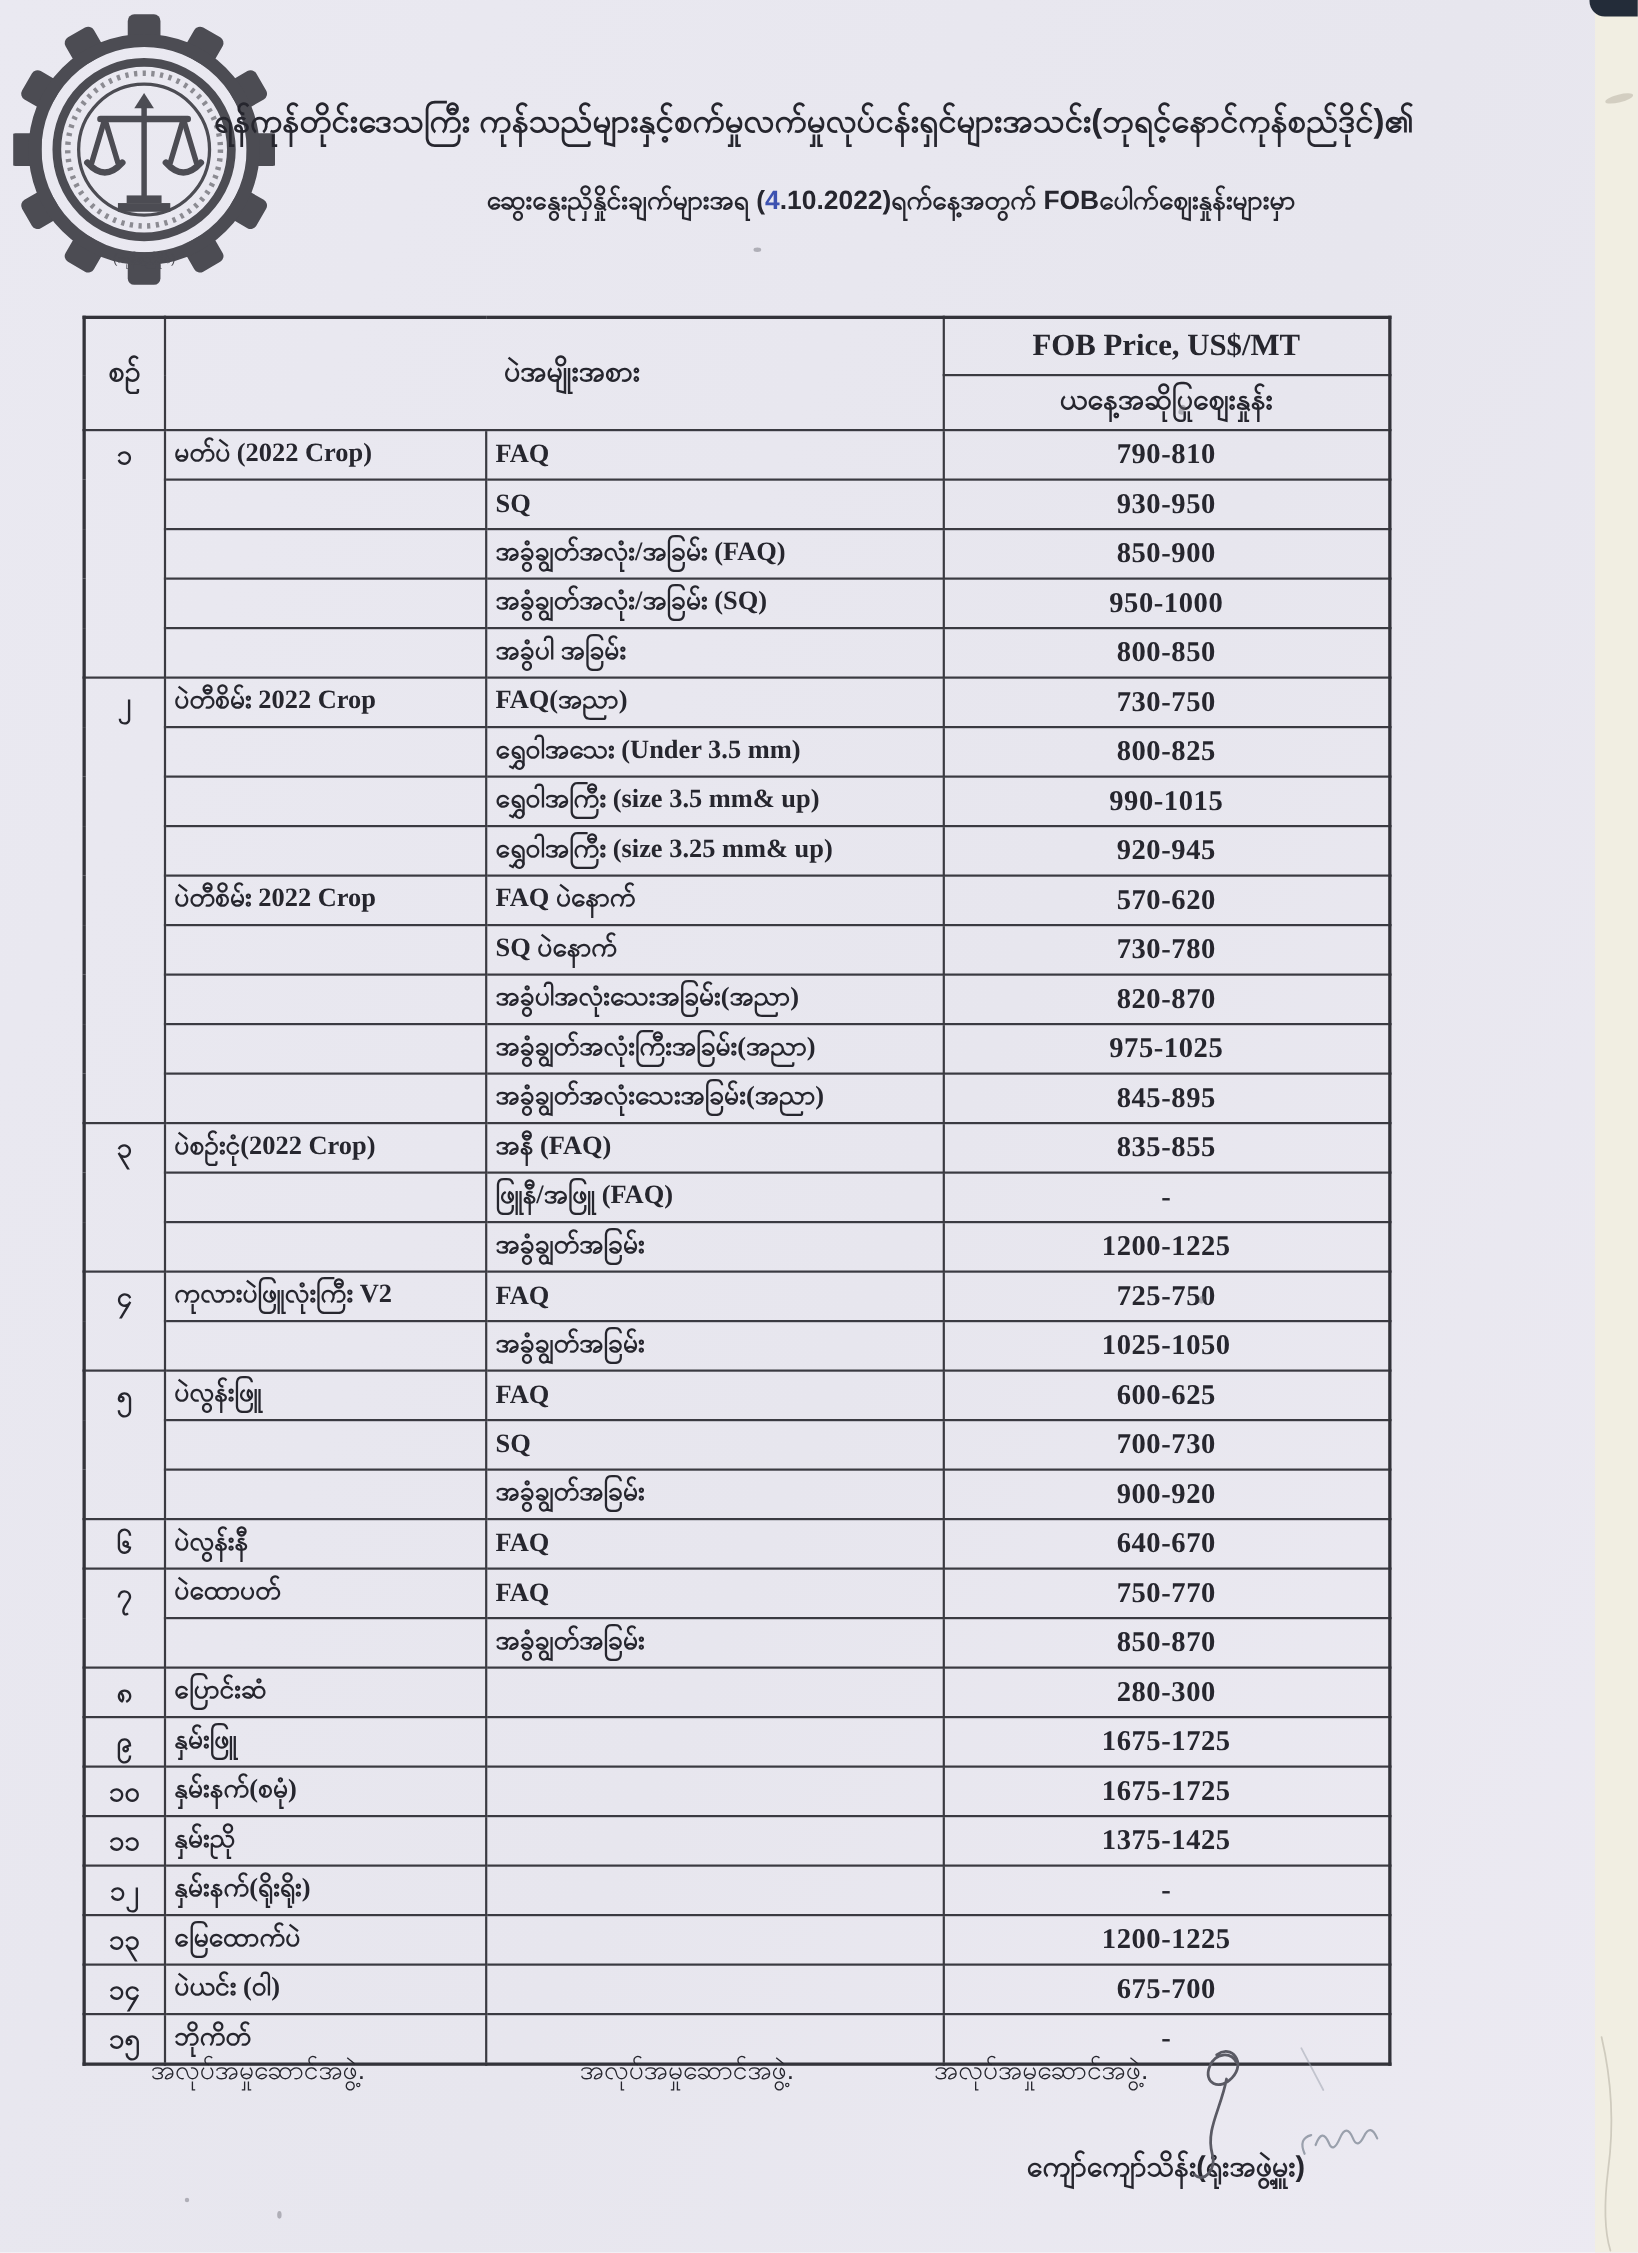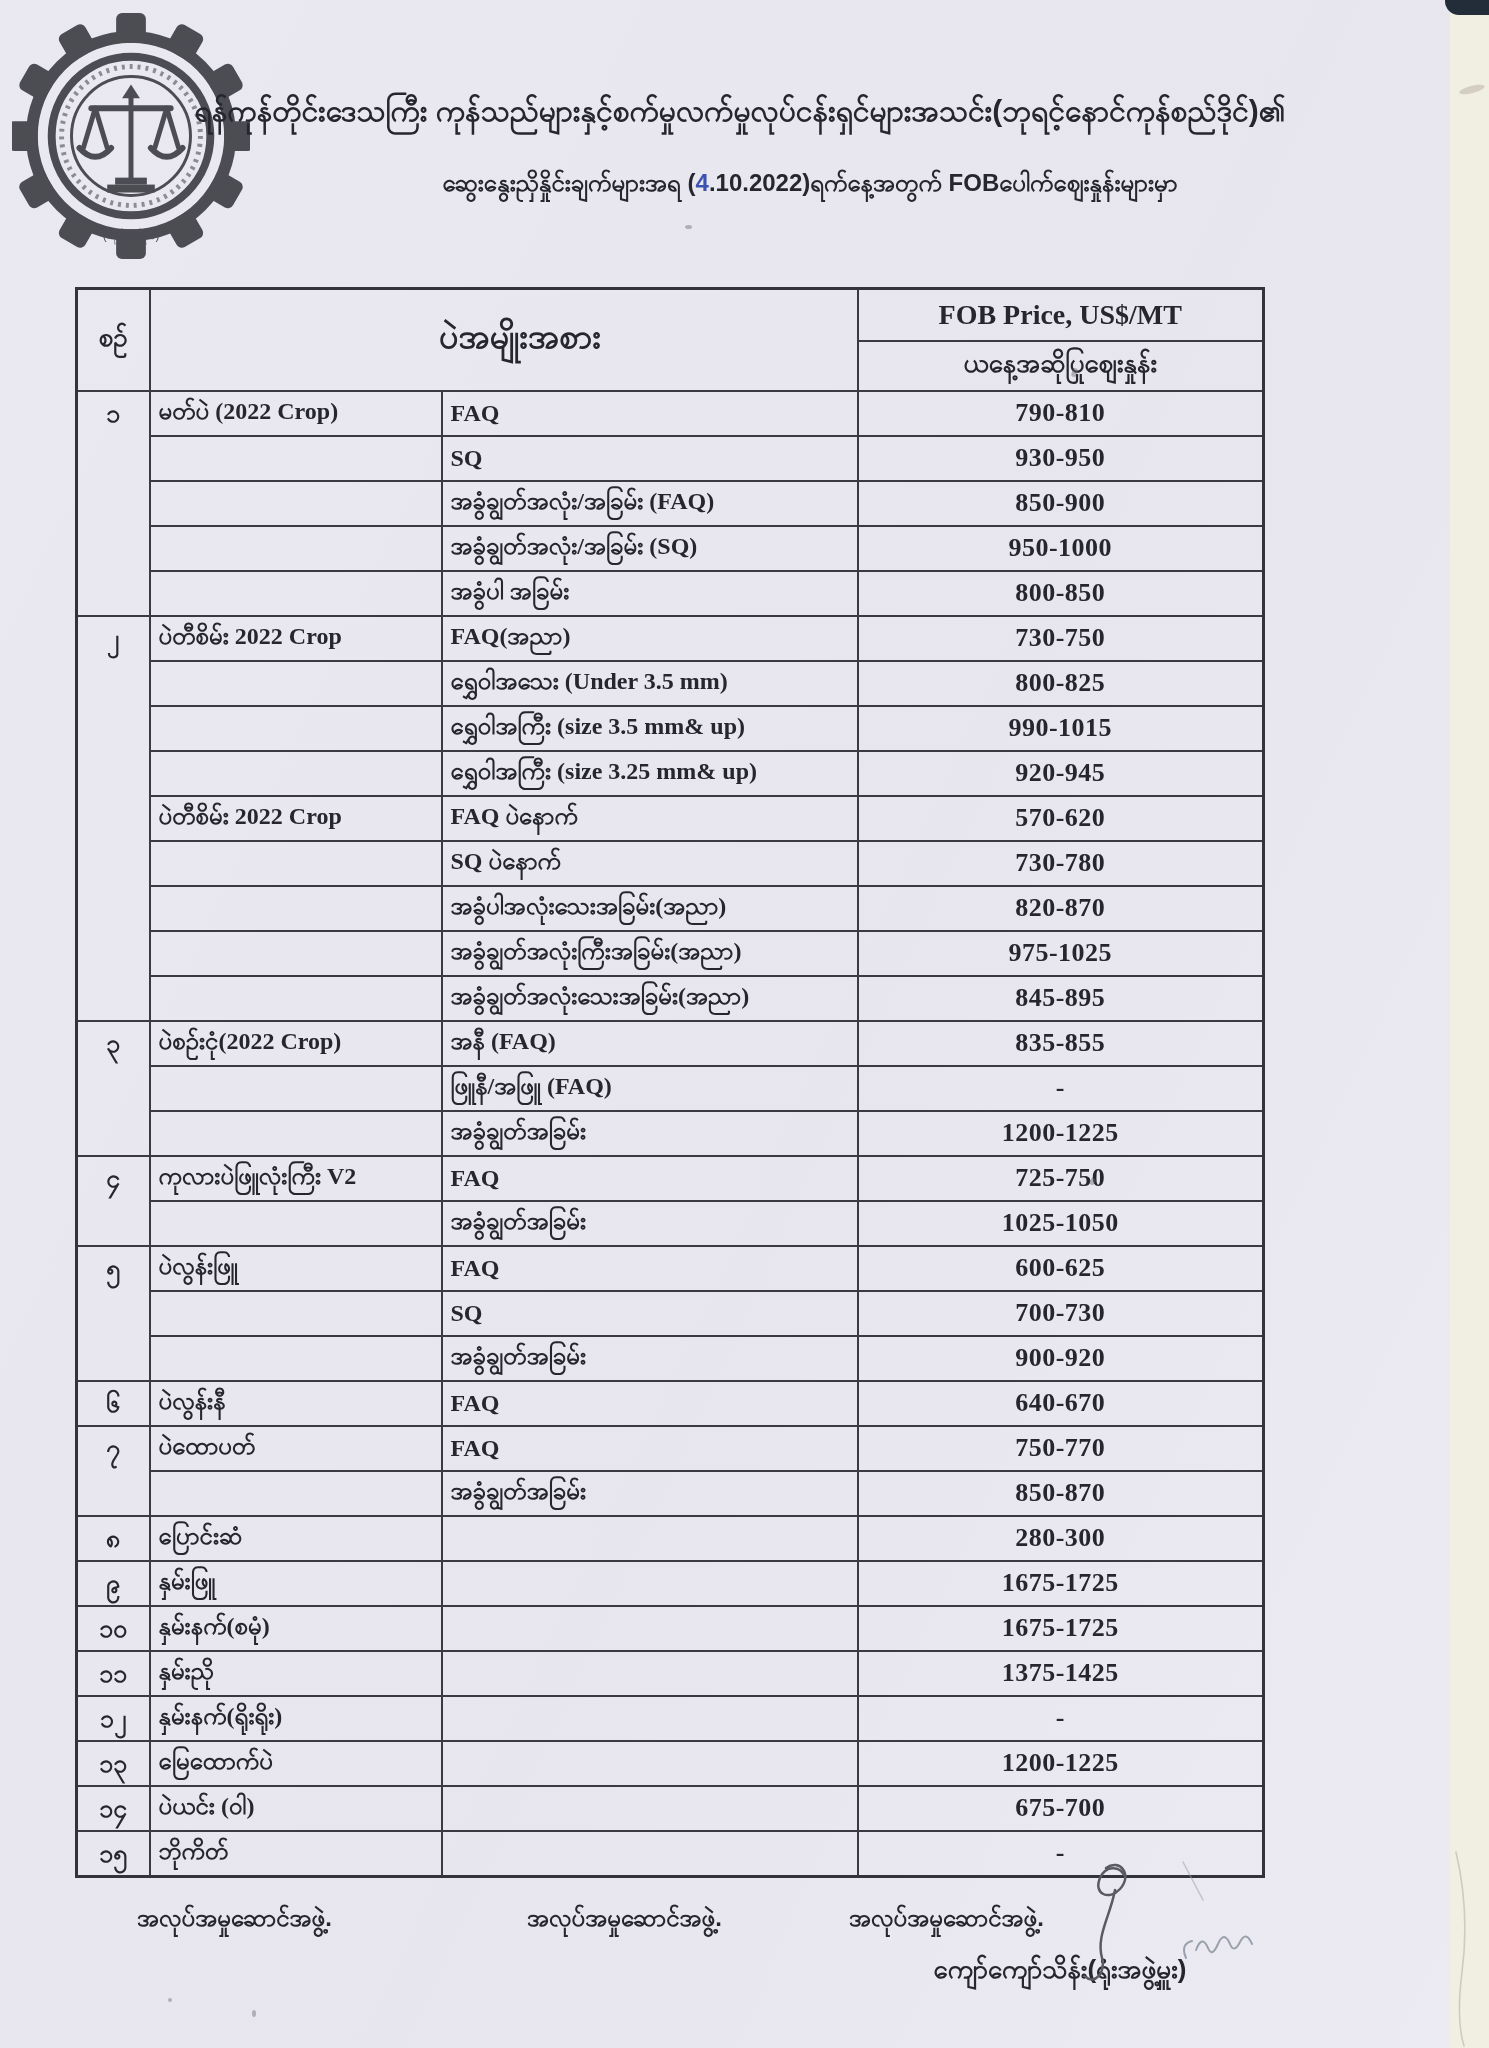--- a/index.html
+++ b/index.html
@@ -31,21 +31,21 @@
   td,th{border:2px solid #3a3a41;overflow:hidden;white-space:nowrap;}
   th{font-weight:bold;text-align:center;}
   .h-top{height:52px;font-size:28px;}
   .h-sub{height:50px;font-size:26px;}
   tbody tr{height:45px;}
   .c-no{text-align:center;vertical-align:top;padding-top:5px;font-size:25px;font-weight:bold;}
   .c-name,.c-grade{text-align:left;padding:1px 8px;font-size:24px;font-weight:bold;vertical-align:middle;}
   .c-price{text-align:center;font-size:26px;font-weight:bold;letter-spacing:.5px;border-radius:22px;}
 
   
-  .committee{position:absolute;top:1866px;font-size:24px;font-weight:bold;margin-top:36px;}
+  .committee{position:absolute;top:1866px;font-size:24px;font-weight:normal;}
   .committee.c1{left:137px;}
   .committee.c2{left:527px;}
   .committee.c3{left:849px;}
   .signed-by{position:absolute;left:860px;top:1952px;width:400px;text-align:center;font-size:26px;font-weight:bold;}
   .sig-layer{position:absolute;left:0;top:0;width:1489px;height:2048px;pointer-events:none;}
 </style>
 </head>
 <body>
 
 <div class="page">
@@ -101,21 +101,21 @@
     <table>
       <colgroup>
           <col style="width:73px">
           <col style="width:292px">
           <col style="width:416px">
           <col style="width:406px">
         </colgroup>
       <thead>
         <tr class="h-top">
           <th rowspan="2" style="font-size:26px;">စဉ်</th>
-          <th rowspan="2" colspan="2" style="font-size:34px;padding-left:34px;">ပဲအမျိုးအစား</th>
+          <th rowspan="2" colspan="2" style="font-size:26px;padding-left:34px;">ပဲအမျိုးအစား</th>
           <th>FOB Price, US$/MT</th>
         </tr>
         <tr class="h-sub">
           <th>ယနေ့အဆိုပြုဈေးနှုန်း</th>
         </tr>
       </thead>
       <tbody>
           <tr>
             <td class="c-no" rowspan="5">၁</td>
             <td class="c-name">မတ်ပဲ (2022 Crop)</td>

